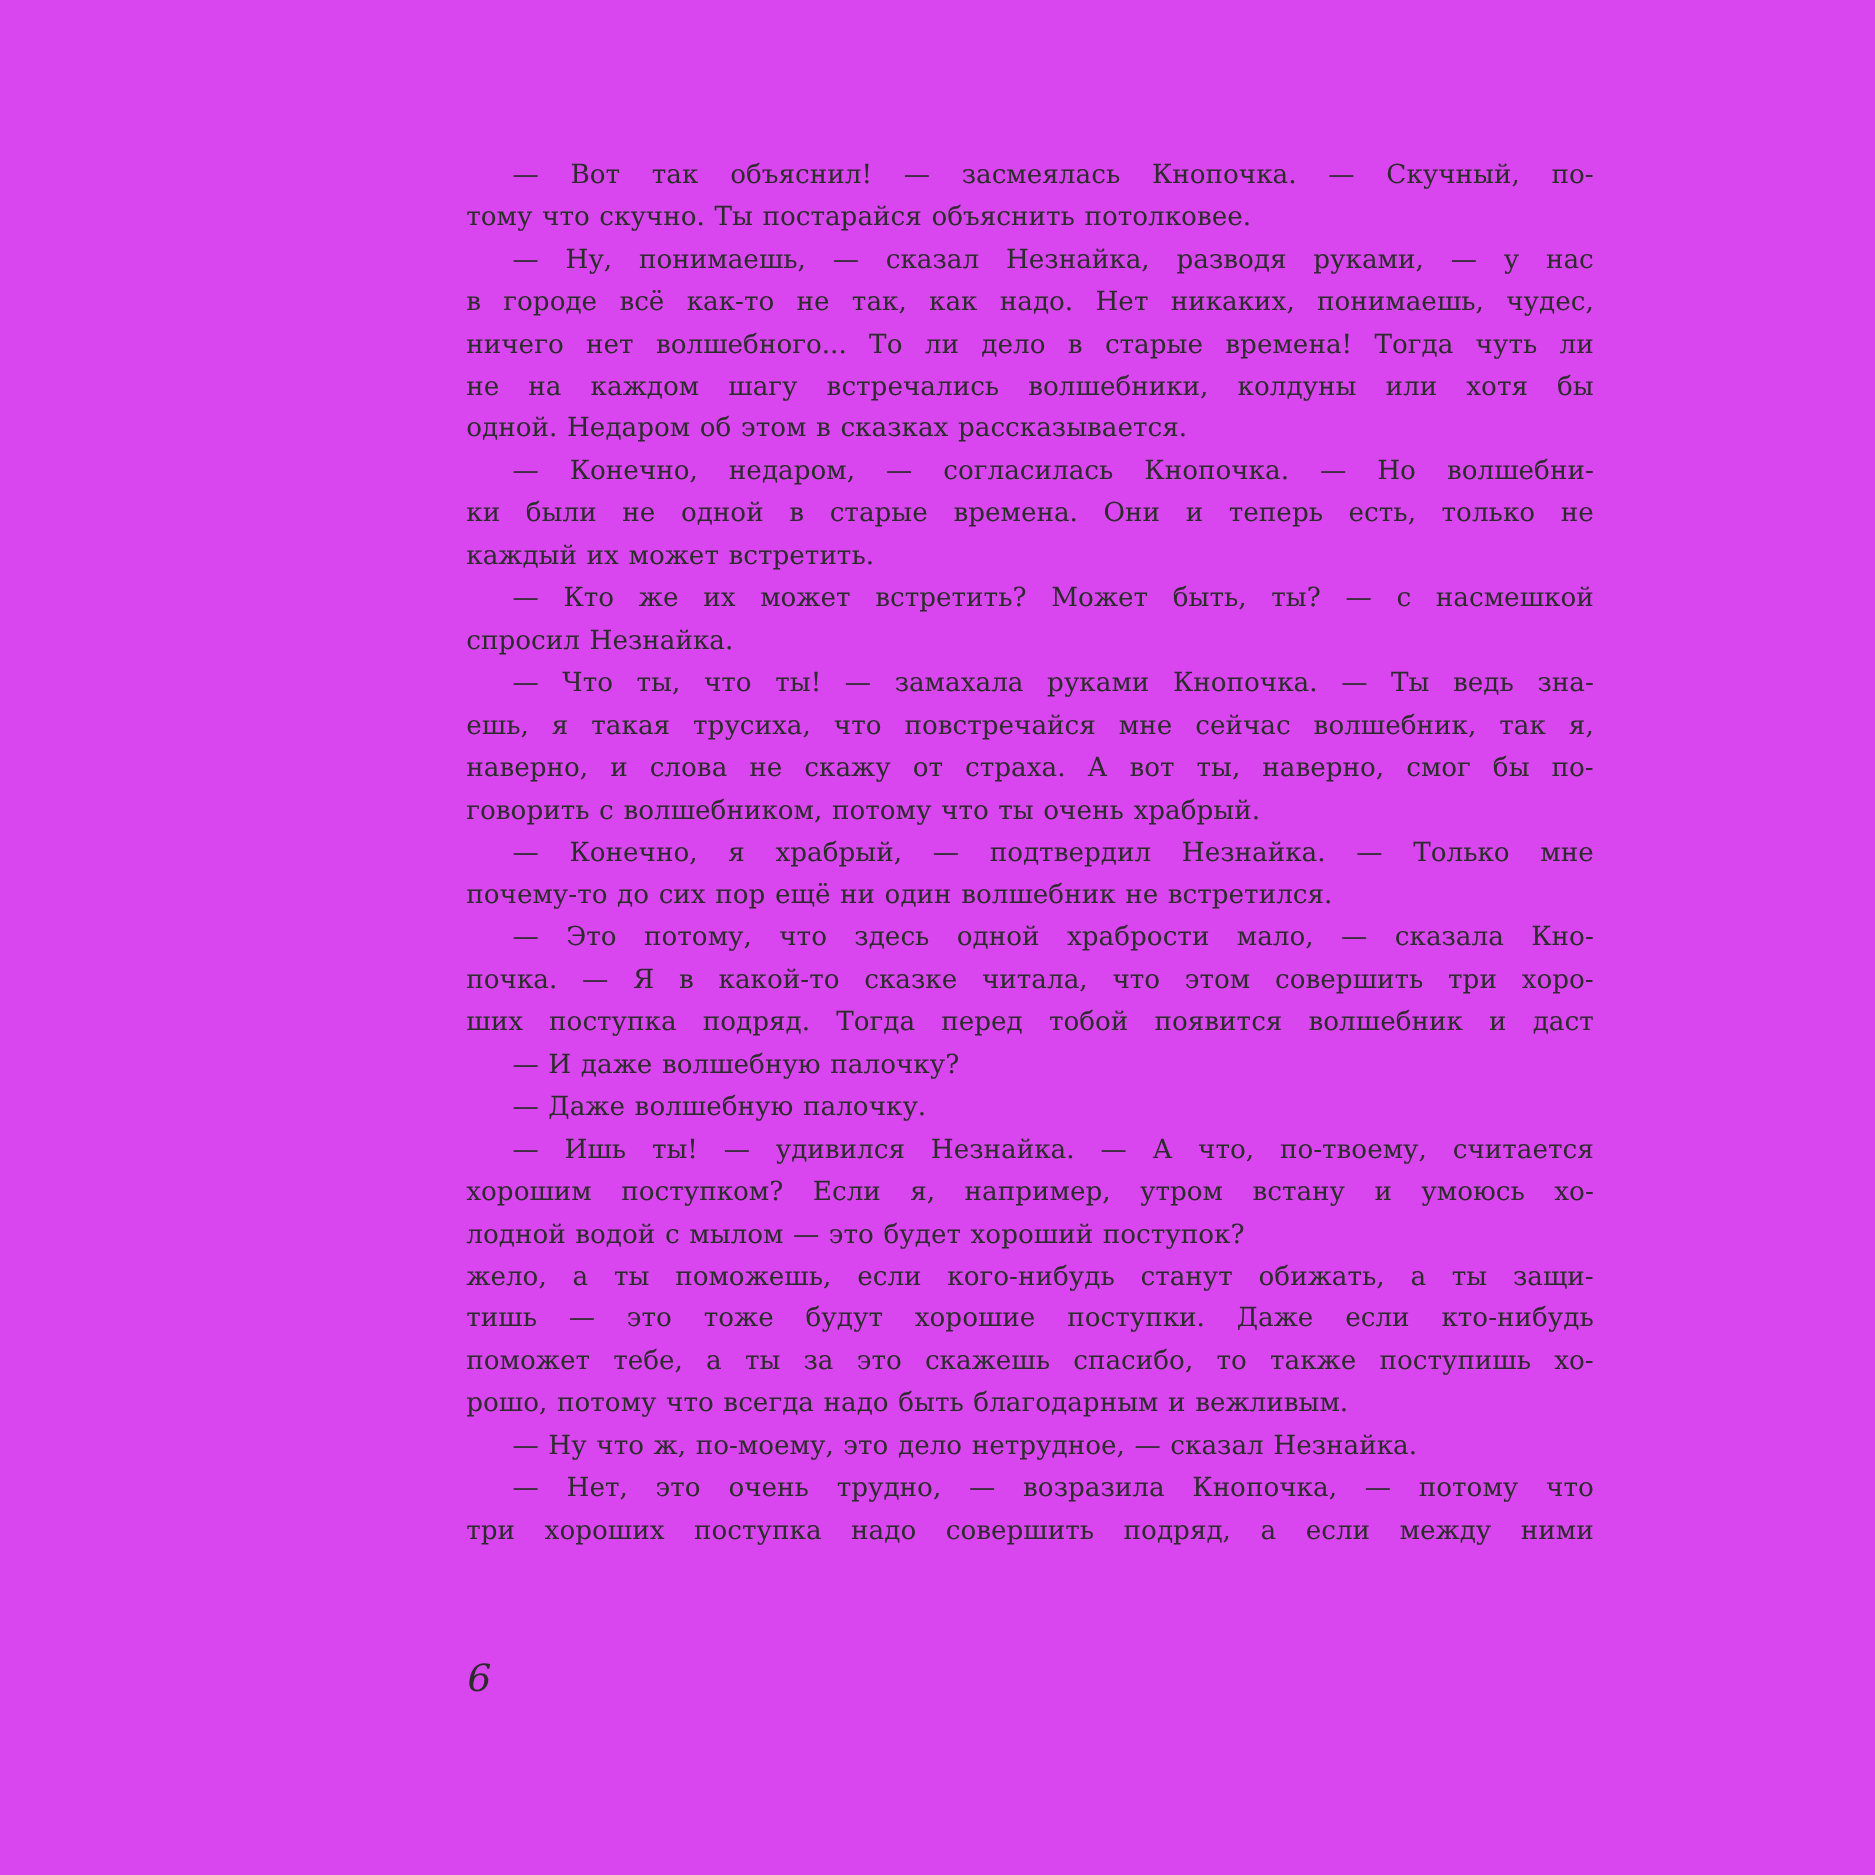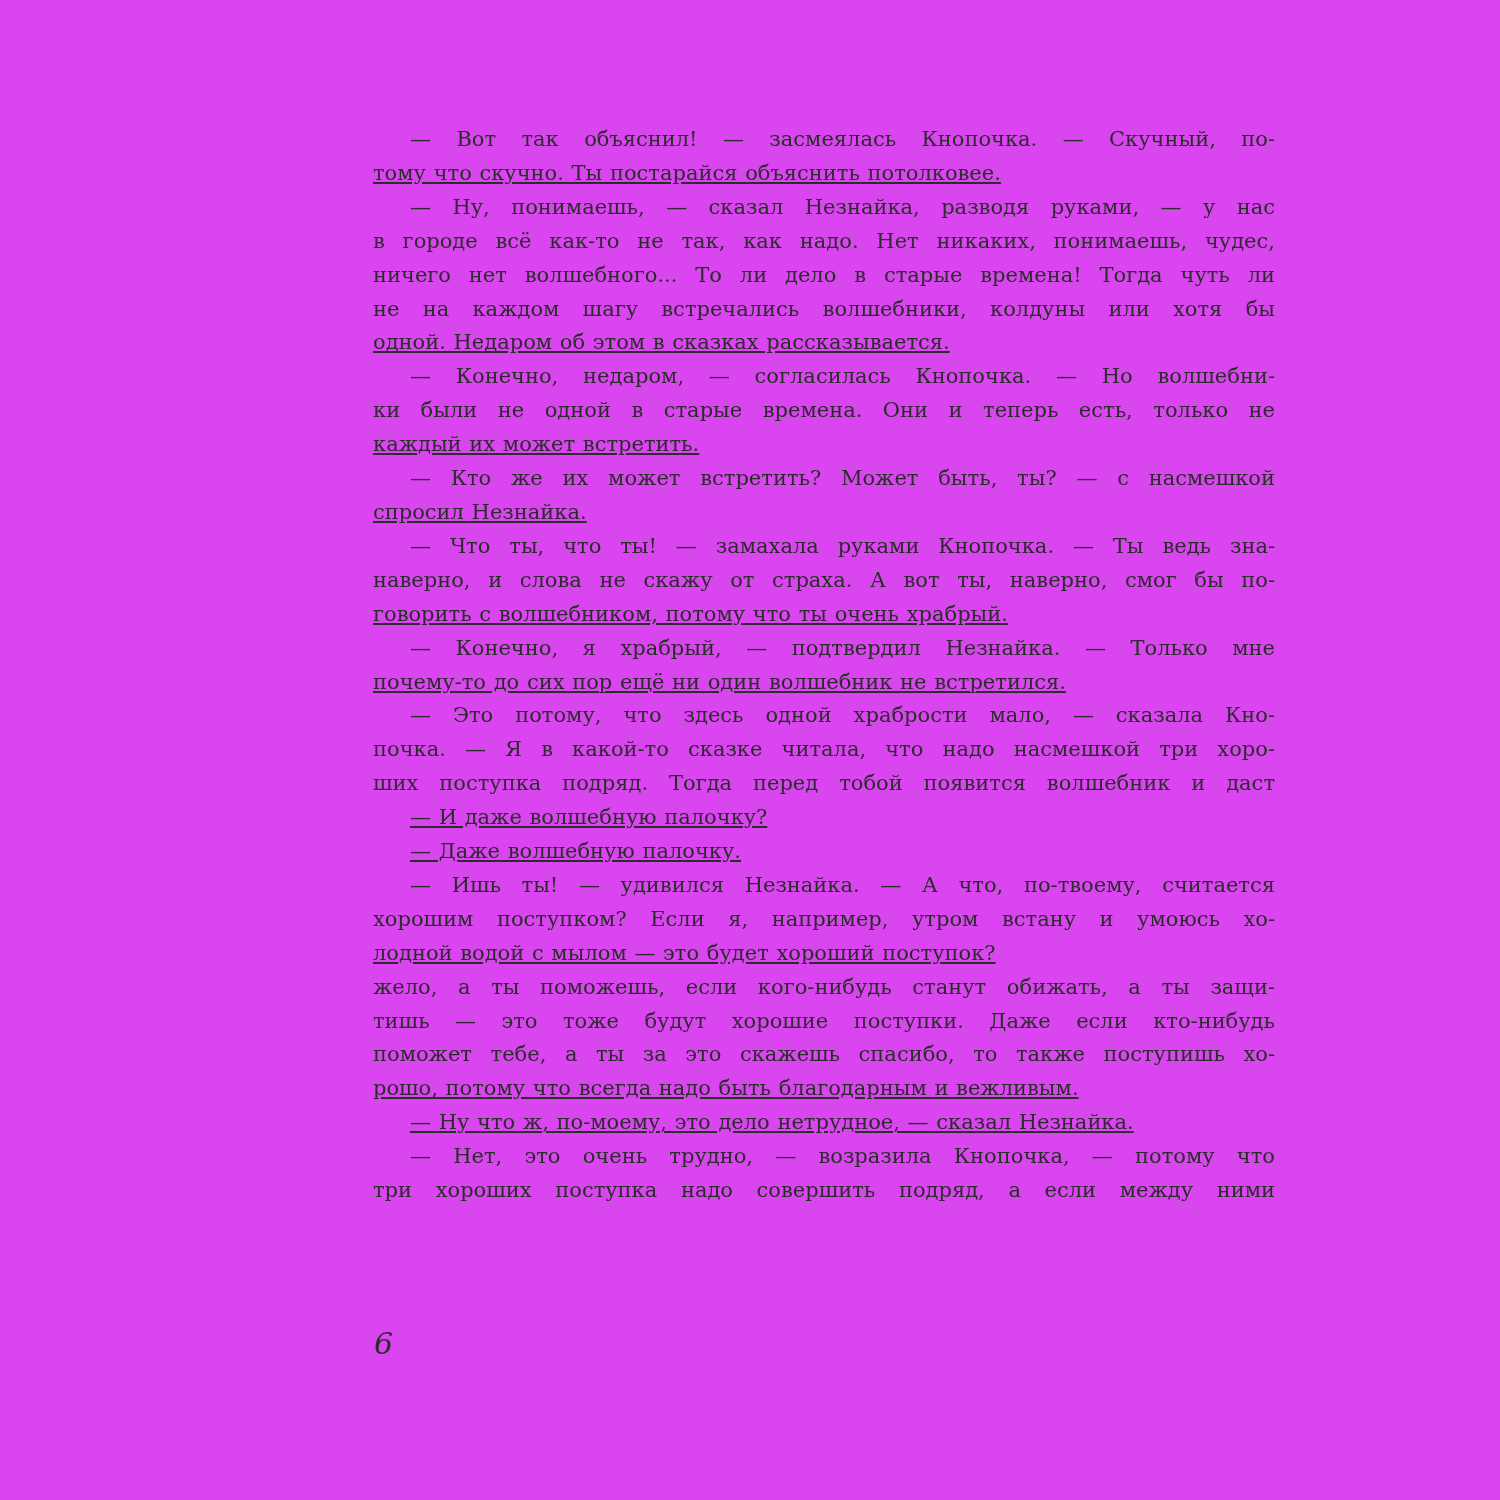--- a/index.html
+++ b/index.html
@@ -33,21 +33,20 @@
   .line {
     text-align: justify;
     text-align-last: justify;
     word-spacing: 1px;
   }
   .line.first {
     text-indent: 37px;
   }
   .line.end {
     text-align-last: left;
-    text-decoration: underline;
   }
   .page-number {
     position: absolute;
     left: 374px;
     top: 1329px;
     font-size: 30px;
     line-height: 1;
     font-style: italic;
     color: #2c2c2c;
   }
@@ -72,30 +71,31 @@
         <div class="line first">— Конечно, недаром, — согласилась Кнопочка. — Но волшебни-</div>
         <div class="line">ки были не одной в старые времена. Они и теперь есть, только не</div>
         <div class="line end">каждый их может встретить.</div>
       </div>
       <div class="para">
         <div class="line first">— Кто же их может встретить? Может быть, ты? — с насмешкой</div>
         <div class="line end">спросил Незнайка.</div>
       </div>
       <div class="para">
         <div class="line first">— Что ты, что ты! — замахала руками Кнопочка. — Ты ведь зна-</div>
+        <div class="line">ешь, я такая трусиха, что повстречайся мне сейчас волшебник, так я,</div>
         <div class="line">наверно, и слова не скажу от страха. А вот ты, наверно, смог бы по-</div>
         <div class="line end">говорить с волшебником, потому что ты очень храбрый.</div>
       </div>
       <div class="para">
         <div class="line first">— Конечно, я храбрый, — подтвердил Незнайка. — Только мне</div>
         <div class="line end">почему-то до сих пор ещё ни один волшебник не встретился.</div>
       </div>
       <div class="para">
         <div class="line first">— Это потому, что здесь одной храбрости мало, — сказала Кно-</div>
-        <div class="line">почка. — Я в какой-то сказке читала, что надо насмешкой три хоро-</div>
+        <div class="line">почка. — Я в какой-то сказке читала, что этом совершить три хоро-</div>
         <div class="line">ших поступка подряд. Тогда перед тобой появится волшебник и даст</div>
       </div>
       <div class="para">
         <div class="line first end">— И даже волшебную палочку?</div>
       </div>
       <div class="para">
         <div class="line first end">— Даже волшебную палочку.</div>
       </div>
       <div class="para">
         <div class="line first">— Ишь ты! — удивился Незнайка. — А что, по-твоему, считается</div>

